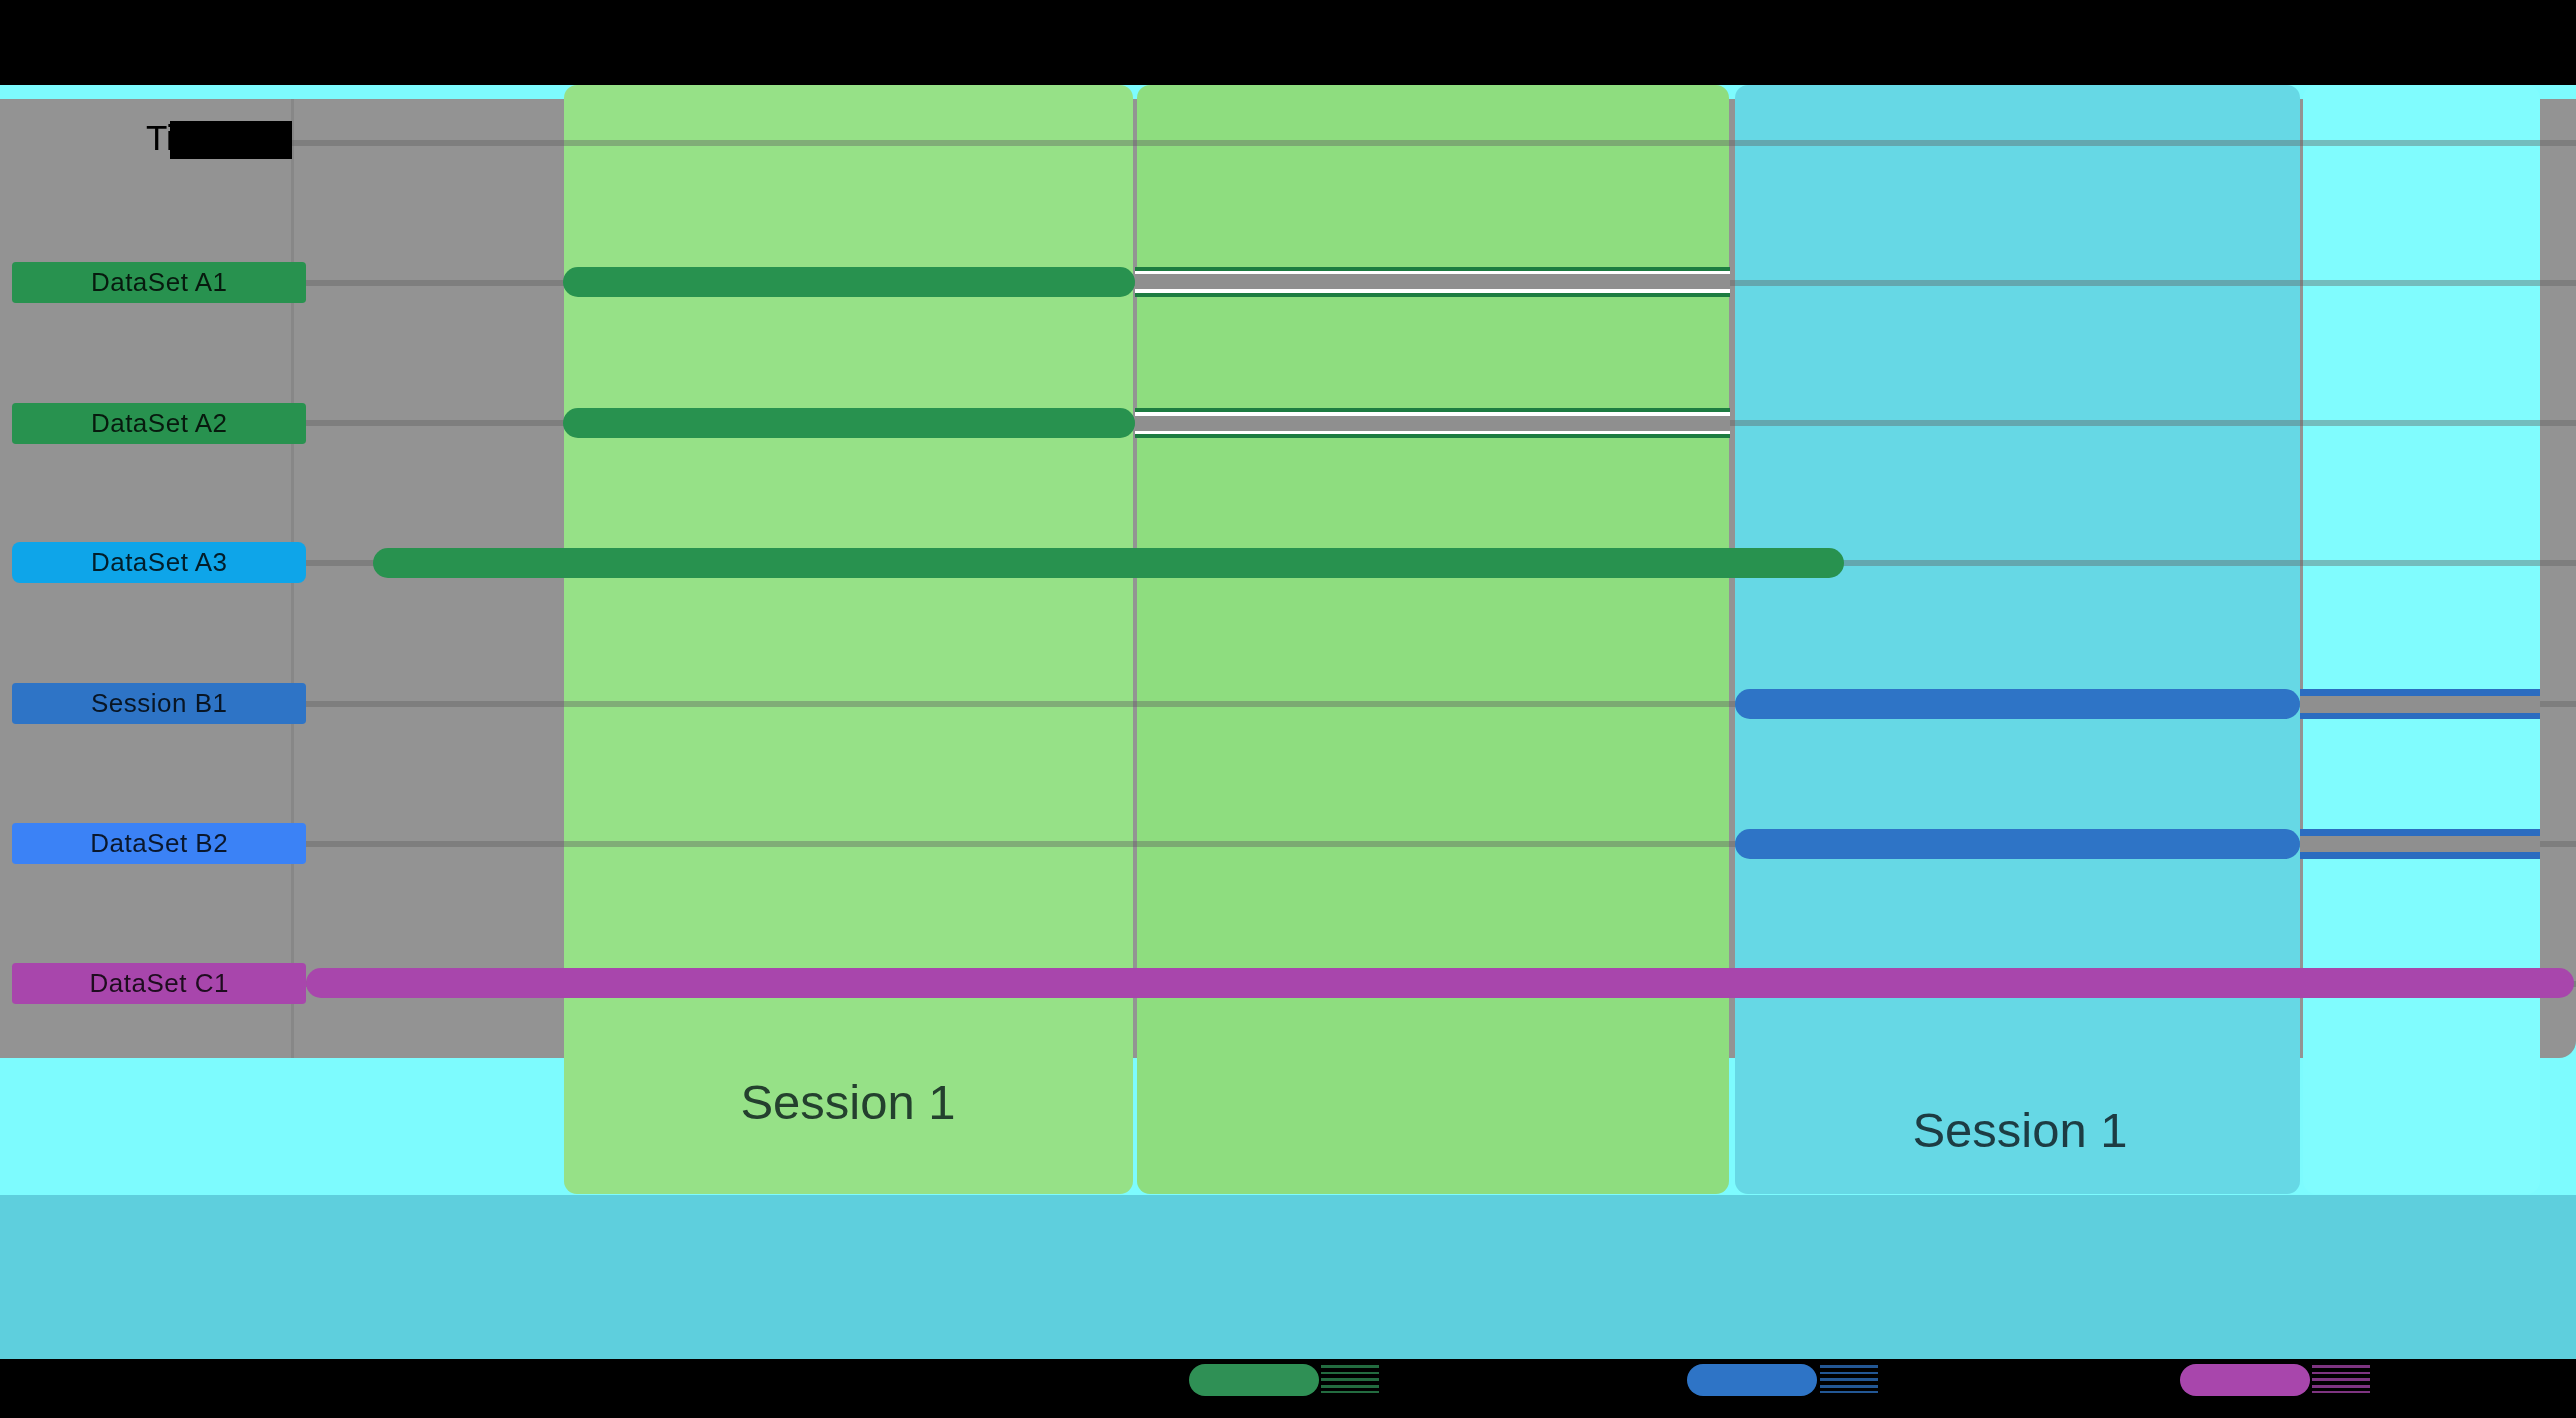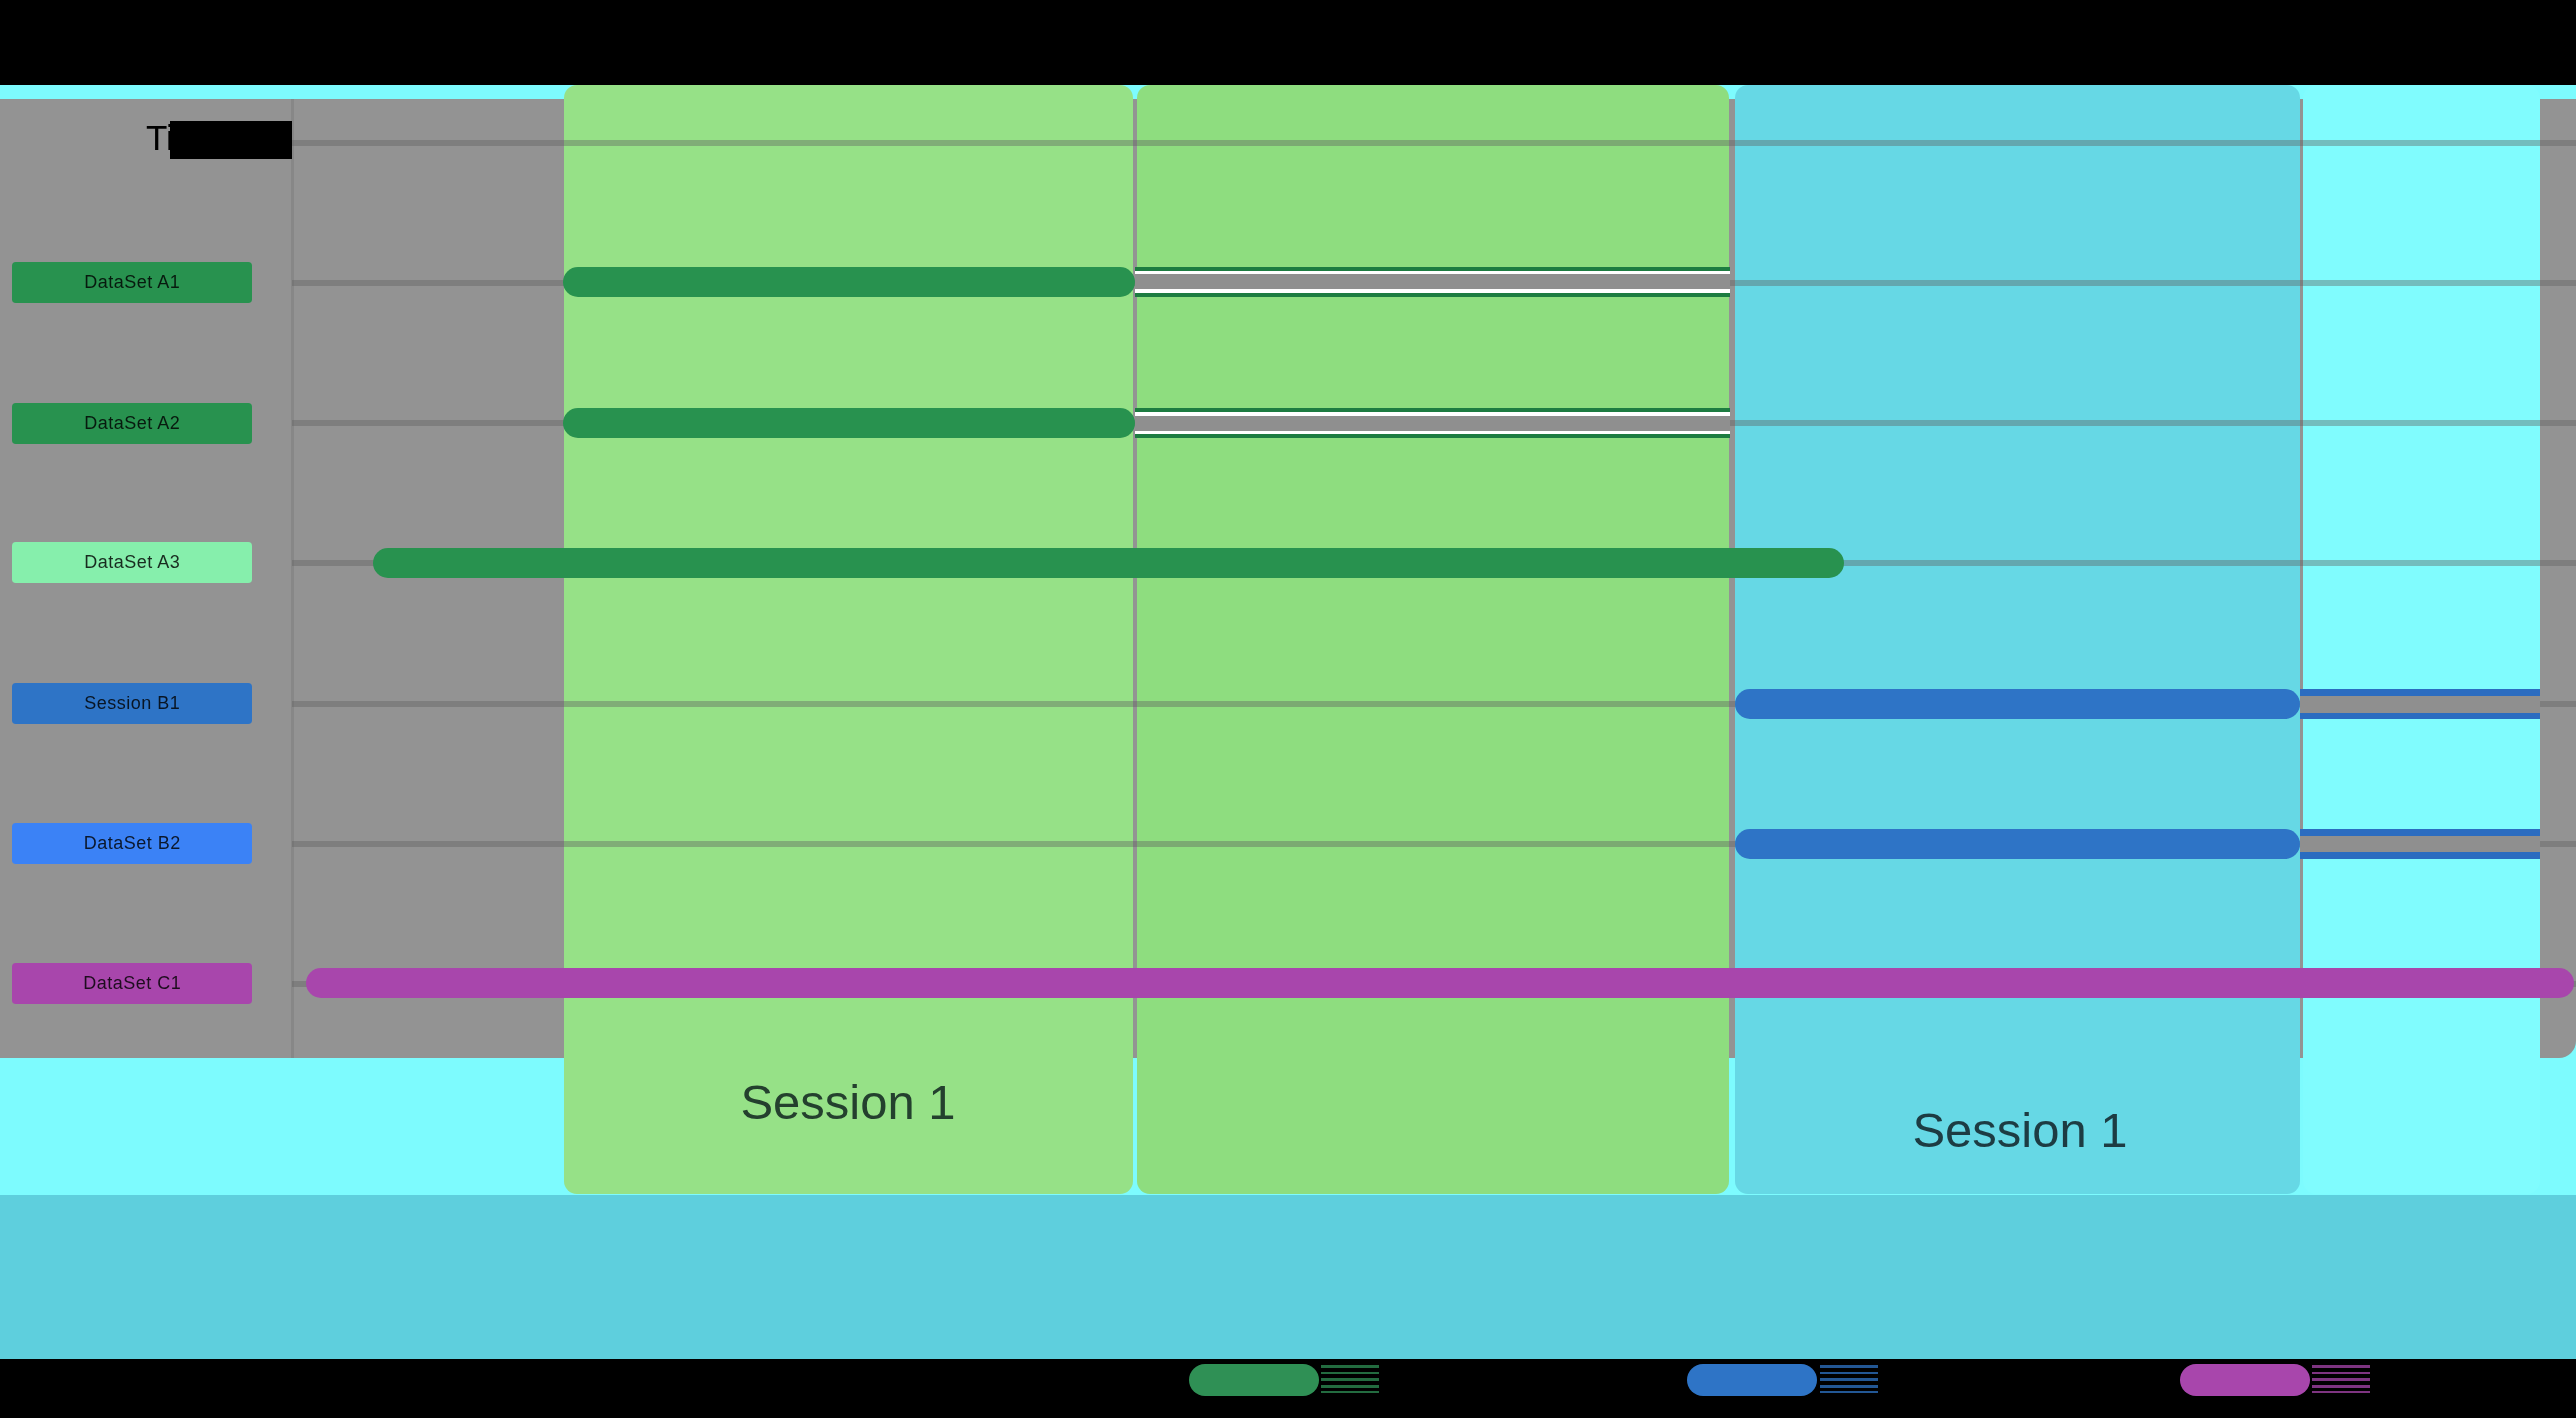--- a/index.html
+++ b/index.html
@@ -10,23 +10,23 @@
   .abs{position:absolute;}
   #top-black{left:0;top:0;width:2576px;height:85px;background:#000;}
   #paper{left:0;top:85px;width:2576px;height:1273px;background:#7dfbfe;}
   #plot-margin{left:0;top:99px;width:2576px;height:959px;background:#939393;border-radius:0 0 17px 0;}
   #mid-band{left:0;top:1195px;width:2576px;height:164px;background:#5ecfdd;}
   #axis-vline{left:291px;top:99px;width:2.8px;height:959px;background:#878787;}
   .session-rect{top:85px;height:1109px;border-radius:13px;}
   .gridline{left:292px;width:2284px;height:5.6px;background:rgba(96,96,96,.40);}
   .ext{height:30px;}
   .bar{height:30px;border-radius:15px;}
-  .row-label{left:12.2px;width:240px;height:41px;border-radius:3.8px;
+  .row-label{left:12.2px;width:294px;height:41px;border-radius:3.8px;
     display:flex;align-items:center;justify-content:center;
-    font-size:18px;font-weight:400;color:rgba(0,0,0,.82);letter-spacing:0.5px;}
+    font-size:26px;font-weight:400;color:rgba(0,0,0,.82);letter-spacing:0.5px;}
   #time-title{left:146px;top:118px;font-size:35px;color:#000;font-weight:400;}
   .redaction{background:#000;}
   .session-label{font-size:49px;transform:translateX(-50%);white-space:nowrap;}
   #bottom-black{left:0;top:1359px;width:2576px;height:60px;background:#000;}
   .legend-pill{top:1364px;width:130px;height:32px;border-radius:16px;}
   .legend-stripes{top:1365px;width:58px;height:28px;opacity:.75;}
 </style>
 </head>
 <body>
 
@@ -54,21 +54,21 @@
       <div class="abs gridline" style="top: 981px;"></div>
     </div>
   <div id="rows-layer">
       <div class="abs ext" style="left: 1135px; width: 595px; top: 267px; background: linear-gradient(rgb(29, 124, 65) 0px, rgb(29, 124, 65) 3.8px, rgb(255, 255, 255) 3.8px, rgb(255, 255, 255) 7.5px, rgb(143, 143, 143) 7.5px, rgb(143, 143, 143) 22.5px, rgb(255, 255, 255) 22.5px, rgb(255, 255, 255) 26px, rgb(29, 124, 65) 26px, rgb(29, 124, 65) 30px);"></div>
       <div class="abs bar" style="left: 563px; width: 572px; top: 267px; background: rgb(40, 146, 79);"></div>
       <div class="abs row-label" style="top: 262px; background: rgb(40, 146, 79);">DataSet A1</div>
       <div class="abs ext" style="left: 1135px; width: 595px; top: 408px; background: linear-gradient(rgb(29, 124, 65) 0px, rgb(29, 124, 65) 3.8px, rgb(255, 255, 255) 3.8px, rgb(255, 255, 255) 7.5px, rgb(143, 143, 143) 7.5px, rgb(143, 143, 143) 22.5px, rgb(255, 255, 255) 22.5px, rgb(255, 255, 255) 26px, rgb(29, 124, 65) 26px, rgb(29, 124, 65) 30px);"></div>
       <div class="abs bar" style="left: 563px; width: 572px; top: 408px; background: rgb(40, 146, 79);"></div>
       <div class="abs row-label" style="top: 403px; background: rgb(40, 146, 79);">DataSet A2</div>
       <div class="abs bar" style="left: 373px; width: 1471px; top: 548px; background: rgb(40, 146, 79);"></div>
-      <div class="abs row-label" style="top: 542px; background: #86efac;">DataSet A3</div>
+      <div class="abs row-label" style="top: 542px; background: #0ea5e9; border-radius: 8px;">DataSet A3</div>
       <div class="abs ext" style="left: 2300px; width: 240px; top: 689px; background: linear-gradient(rgb(43, 108, 192) 0px, rgb(43, 108, 192) 6.6px, rgb(143, 143, 143) 6.6px, rgb(143, 143, 143) 23.5px, rgb(43, 108, 192) 23.5px, rgb(43, 108, 192) 30px);"></div>
       <div class="abs bar" style="left: 1735px; width: 565px; top: 689px; background: rgb(46, 116, 198);"></div>
       <div class="abs row-label" style="top: 683px; background: rgb(46, 116, 198);">Session B1</div>
       <div class="abs ext" style="left: 2300px; width: 240px; top: 829px; background: linear-gradient(rgb(43, 108, 192) 0px, rgb(43, 108, 192) 6.6px, rgb(143, 143, 143) 6.6px, rgb(143, 143, 143) 23.5px, rgb(43, 108, 192) 23.5px, rgb(43, 108, 192) 30px);"></div>
       <div class="abs bar" style="left: 1735px; width: 565px; top: 829px; background: rgb(46, 116, 198);"></div>
       <div class="abs row-label" style="top: 823px; background: #3b82f6;">DataSet B2</div>
       <div class="abs bar" style="left: 306px; width: 2268px; top: 968px; background: rgb(168, 70, 172);"></div>
       <div class="abs row-label" style="top: 963px; background: rgb(168, 70, 172);">DataSet C1</div>
     </div>
 

